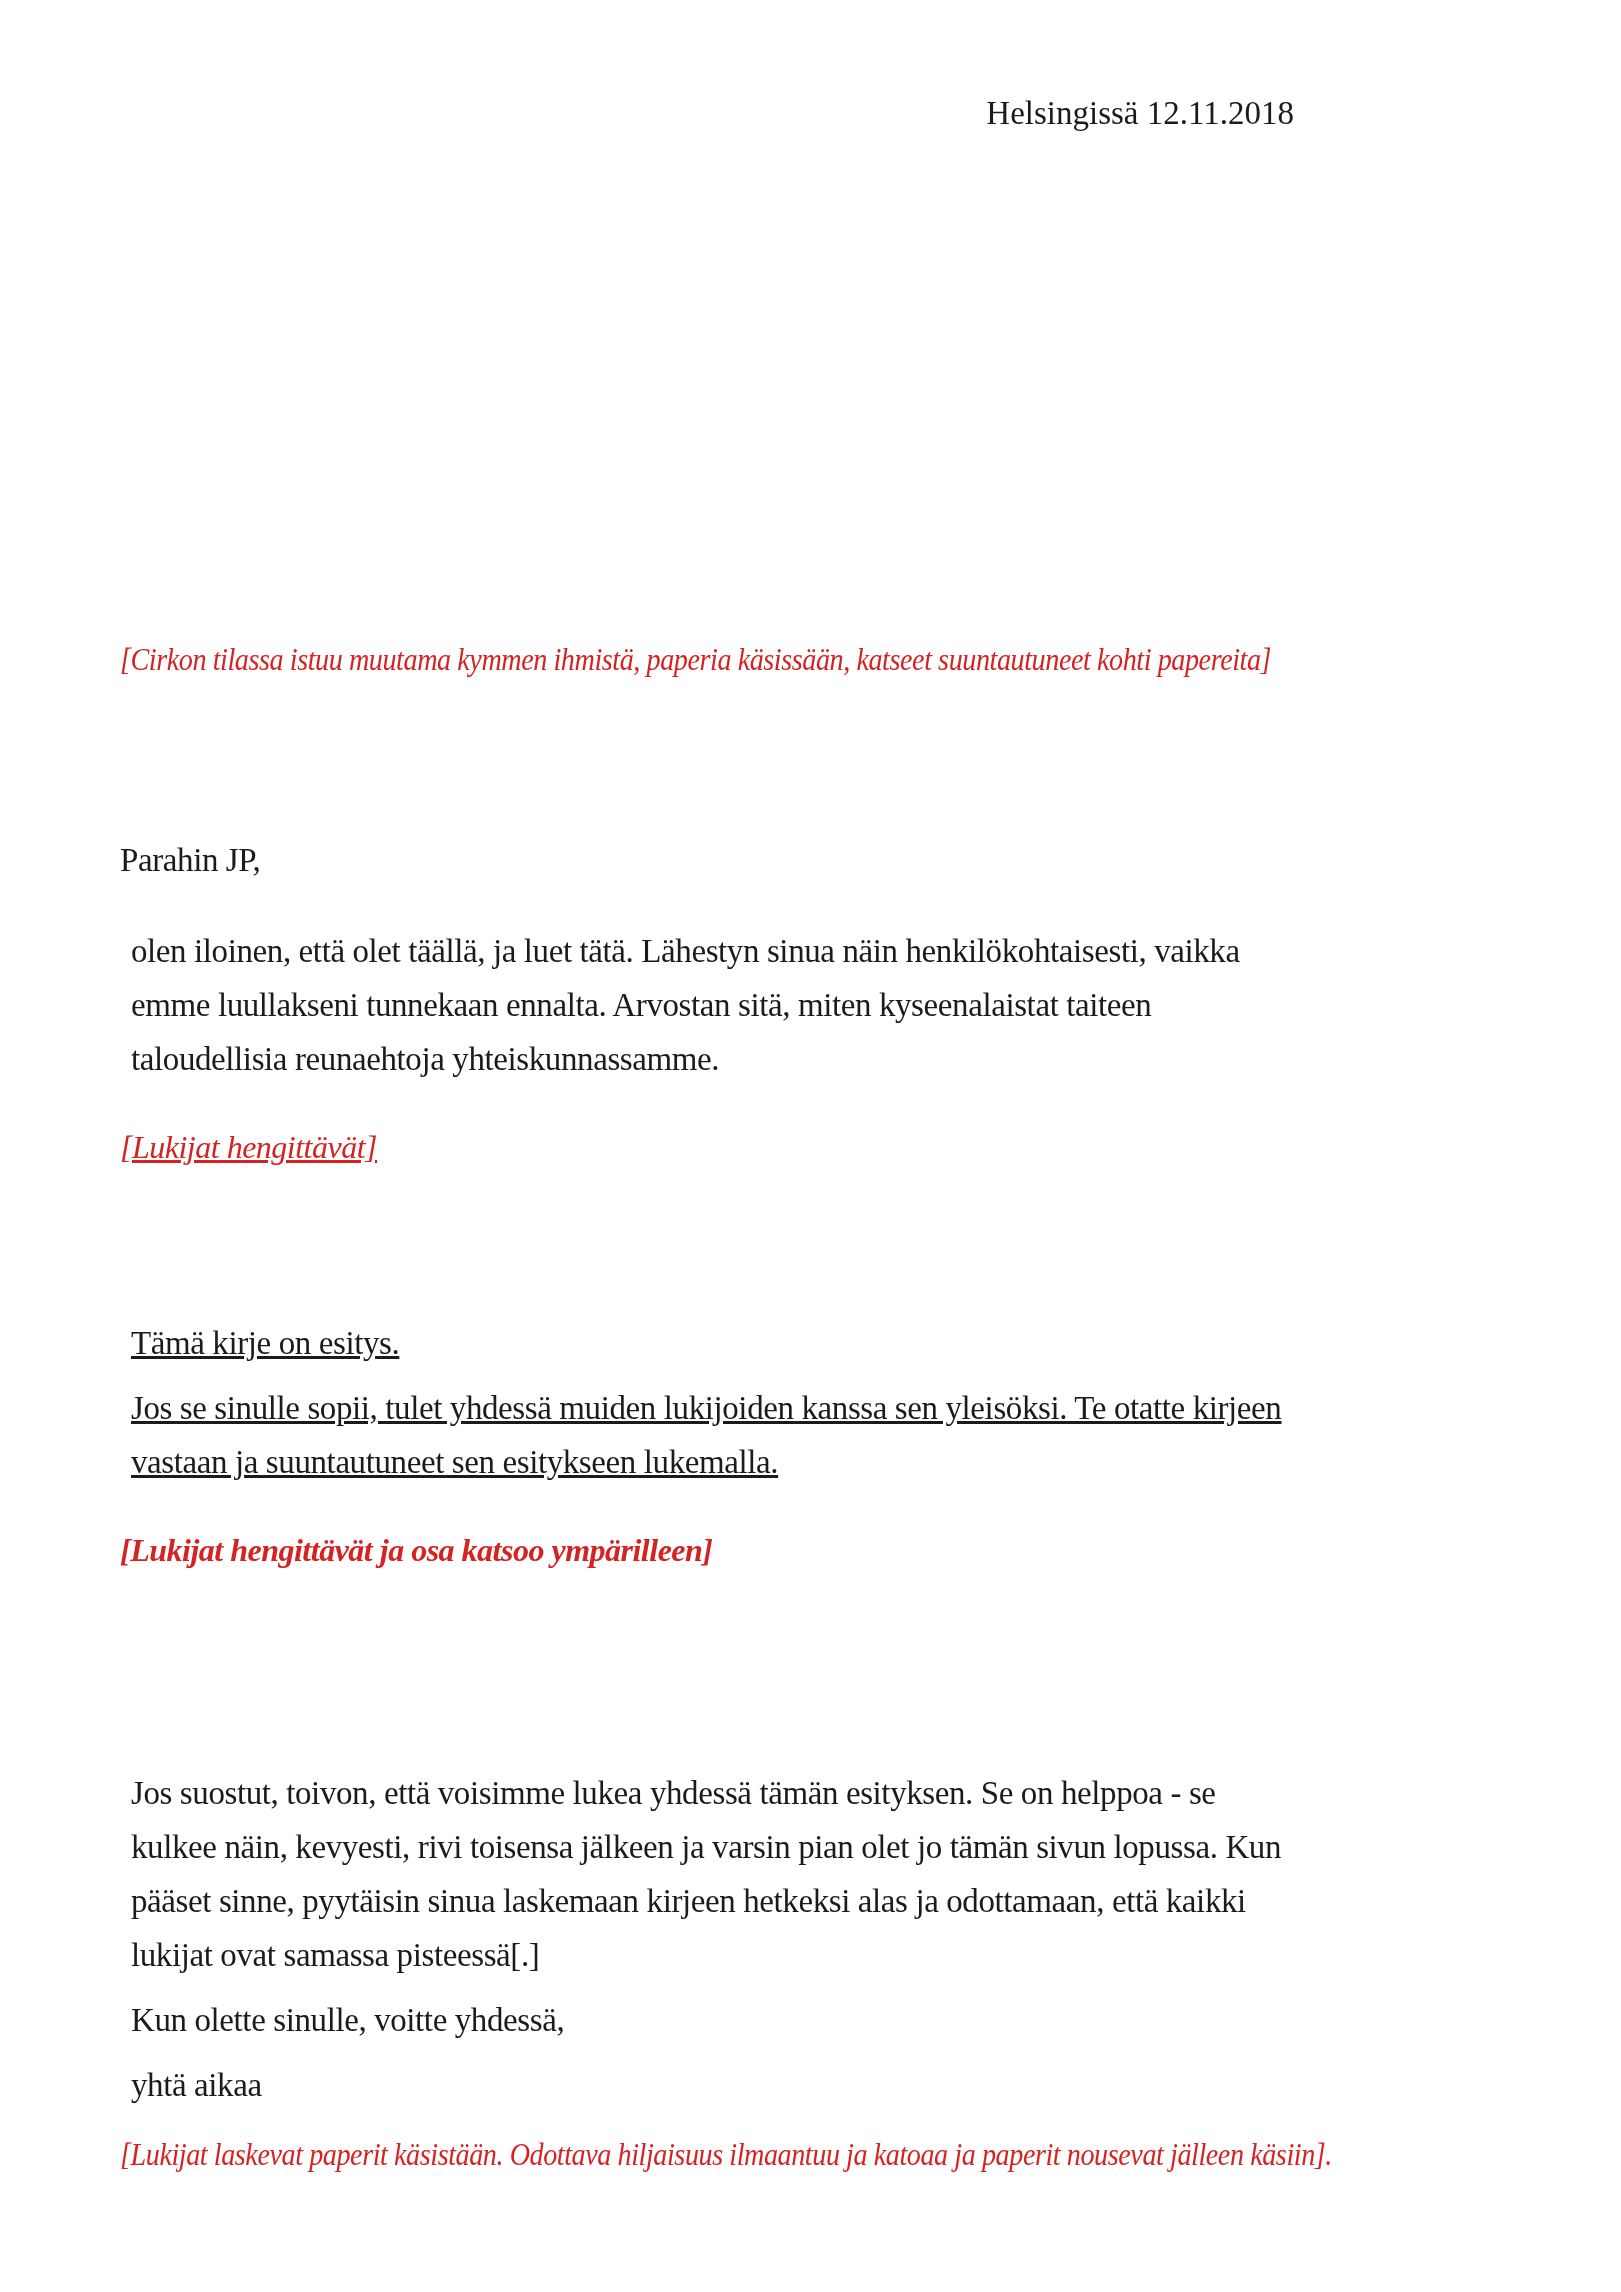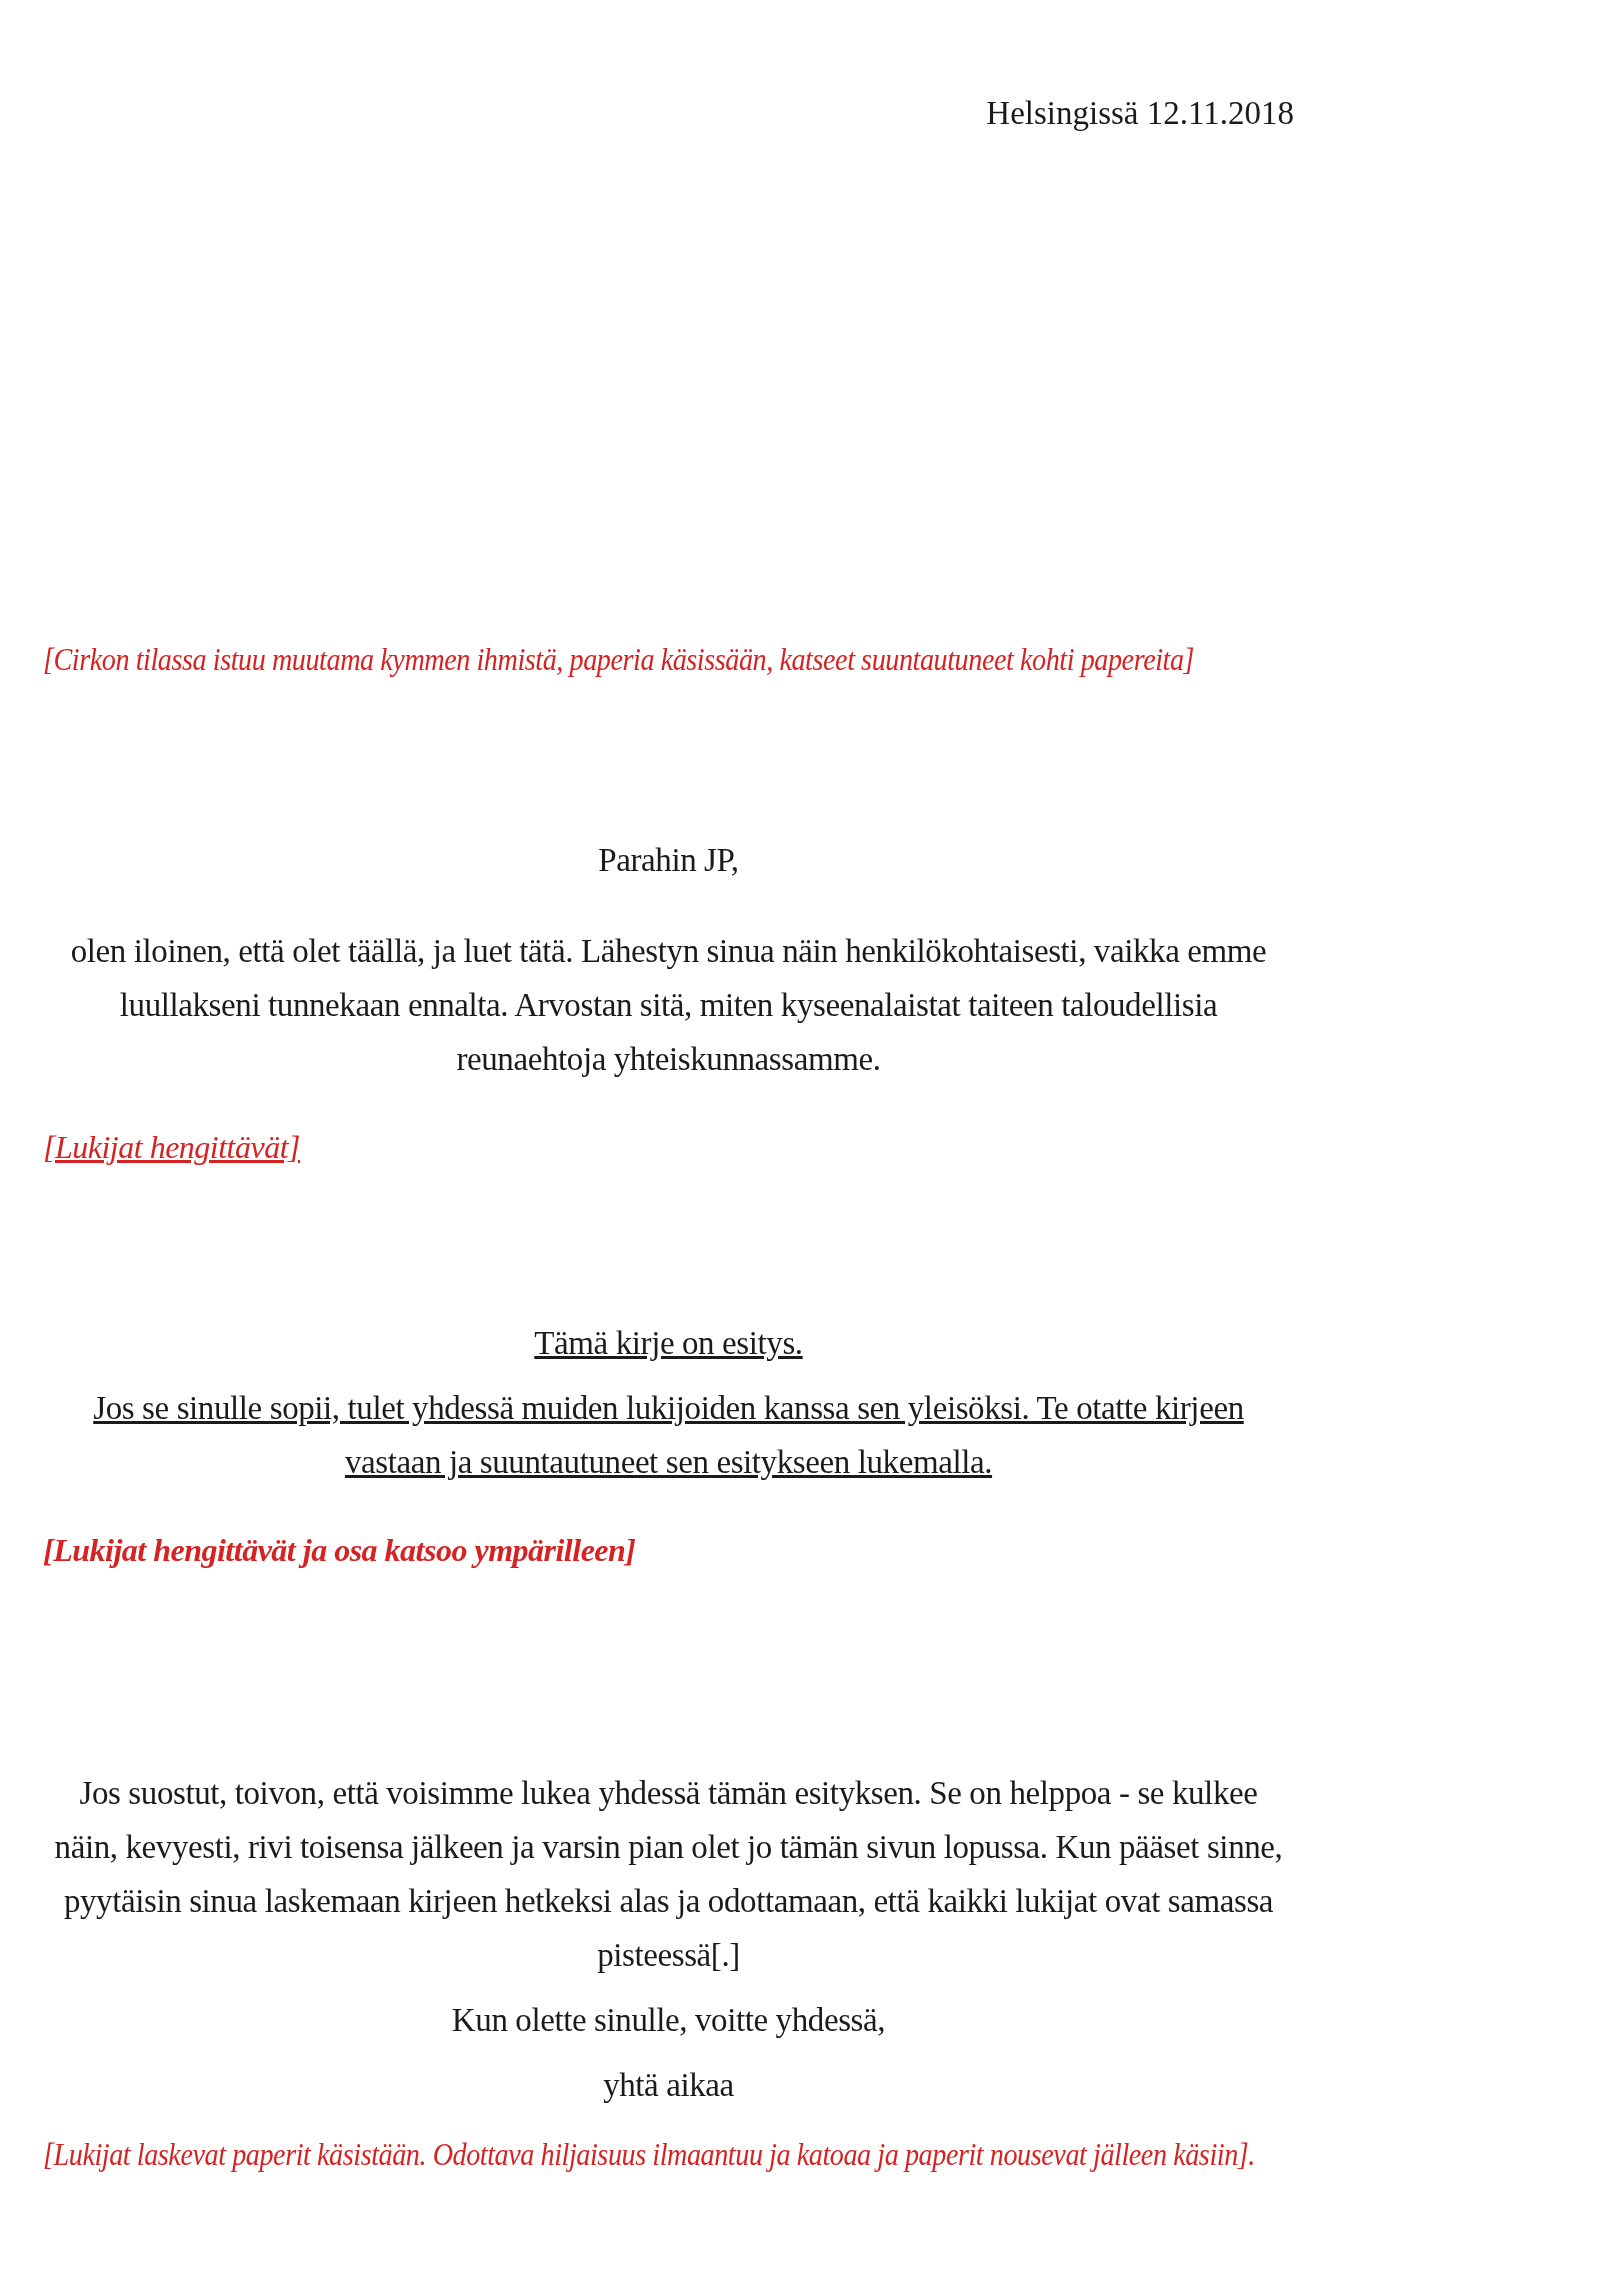--- a/index.html
+++ b/index.html
@@ -11,37 +11,36 @@
   * { margin: 0; padding: 0; box-sizing: border-box; }
   html, body { background: #ffffff; }
   body {
     font-family: "Liberation Serif", "DejaVu Serif", serif;
   }
   .page {
     position: relative;
     width: 1402px;
     height: 2293px;
     background: var(--page-background);
-    padding: 0 108px 0 43px;
+    padding: 0 108px 0 120px;
     overflow: hidden;
     color: var(--body-text);
   }
   .dateline {
     margin-top: 86px;
     text-align: right;
     font-size: 33px;
     line-height: 54px;
     color: var(--body-text);
   }
   .body-text {
     font-size: 33px;
     line-height: 54px;
     letter-spacing: -0.4px;
     color: var(--body-text);
-    text-align: center;
   }
   .body-text p { margin: 11px; }
   .sd {
     font-style: italic;
     font-size: 32px;
     line-height: 54px;
     letter-spacing: -0.5px;
     color: var(--stage-direction);
   }
   .sd-long {

